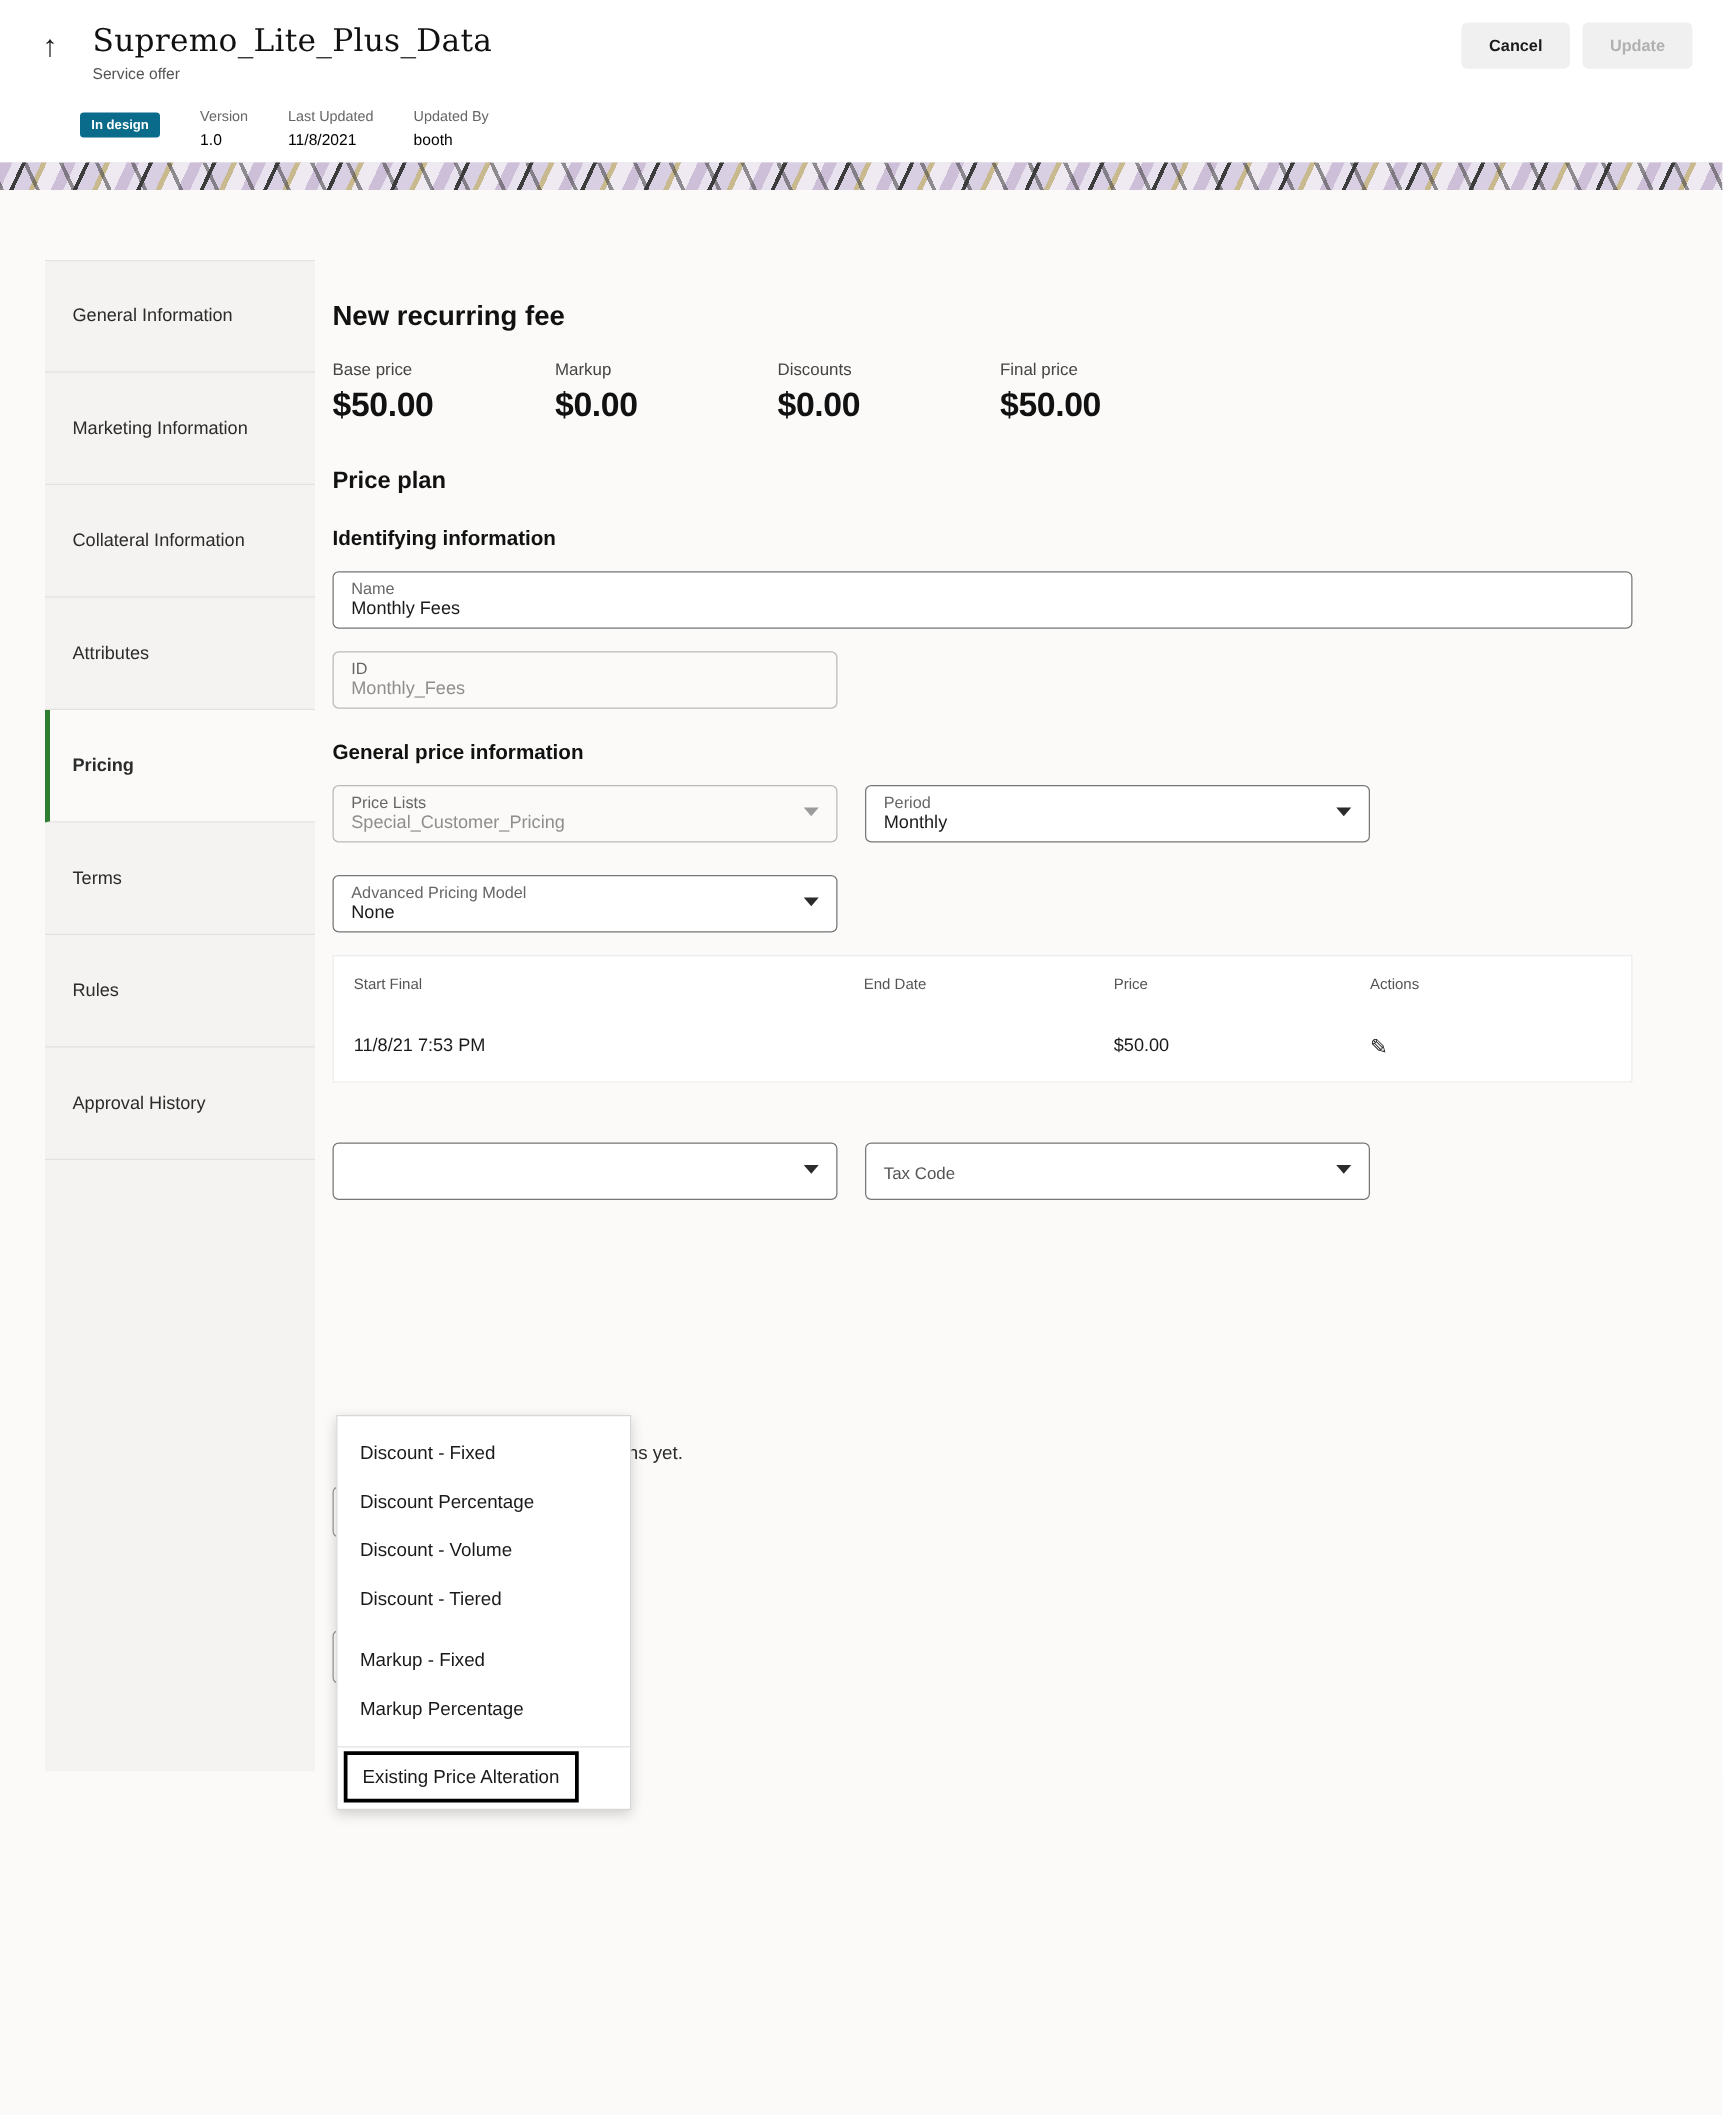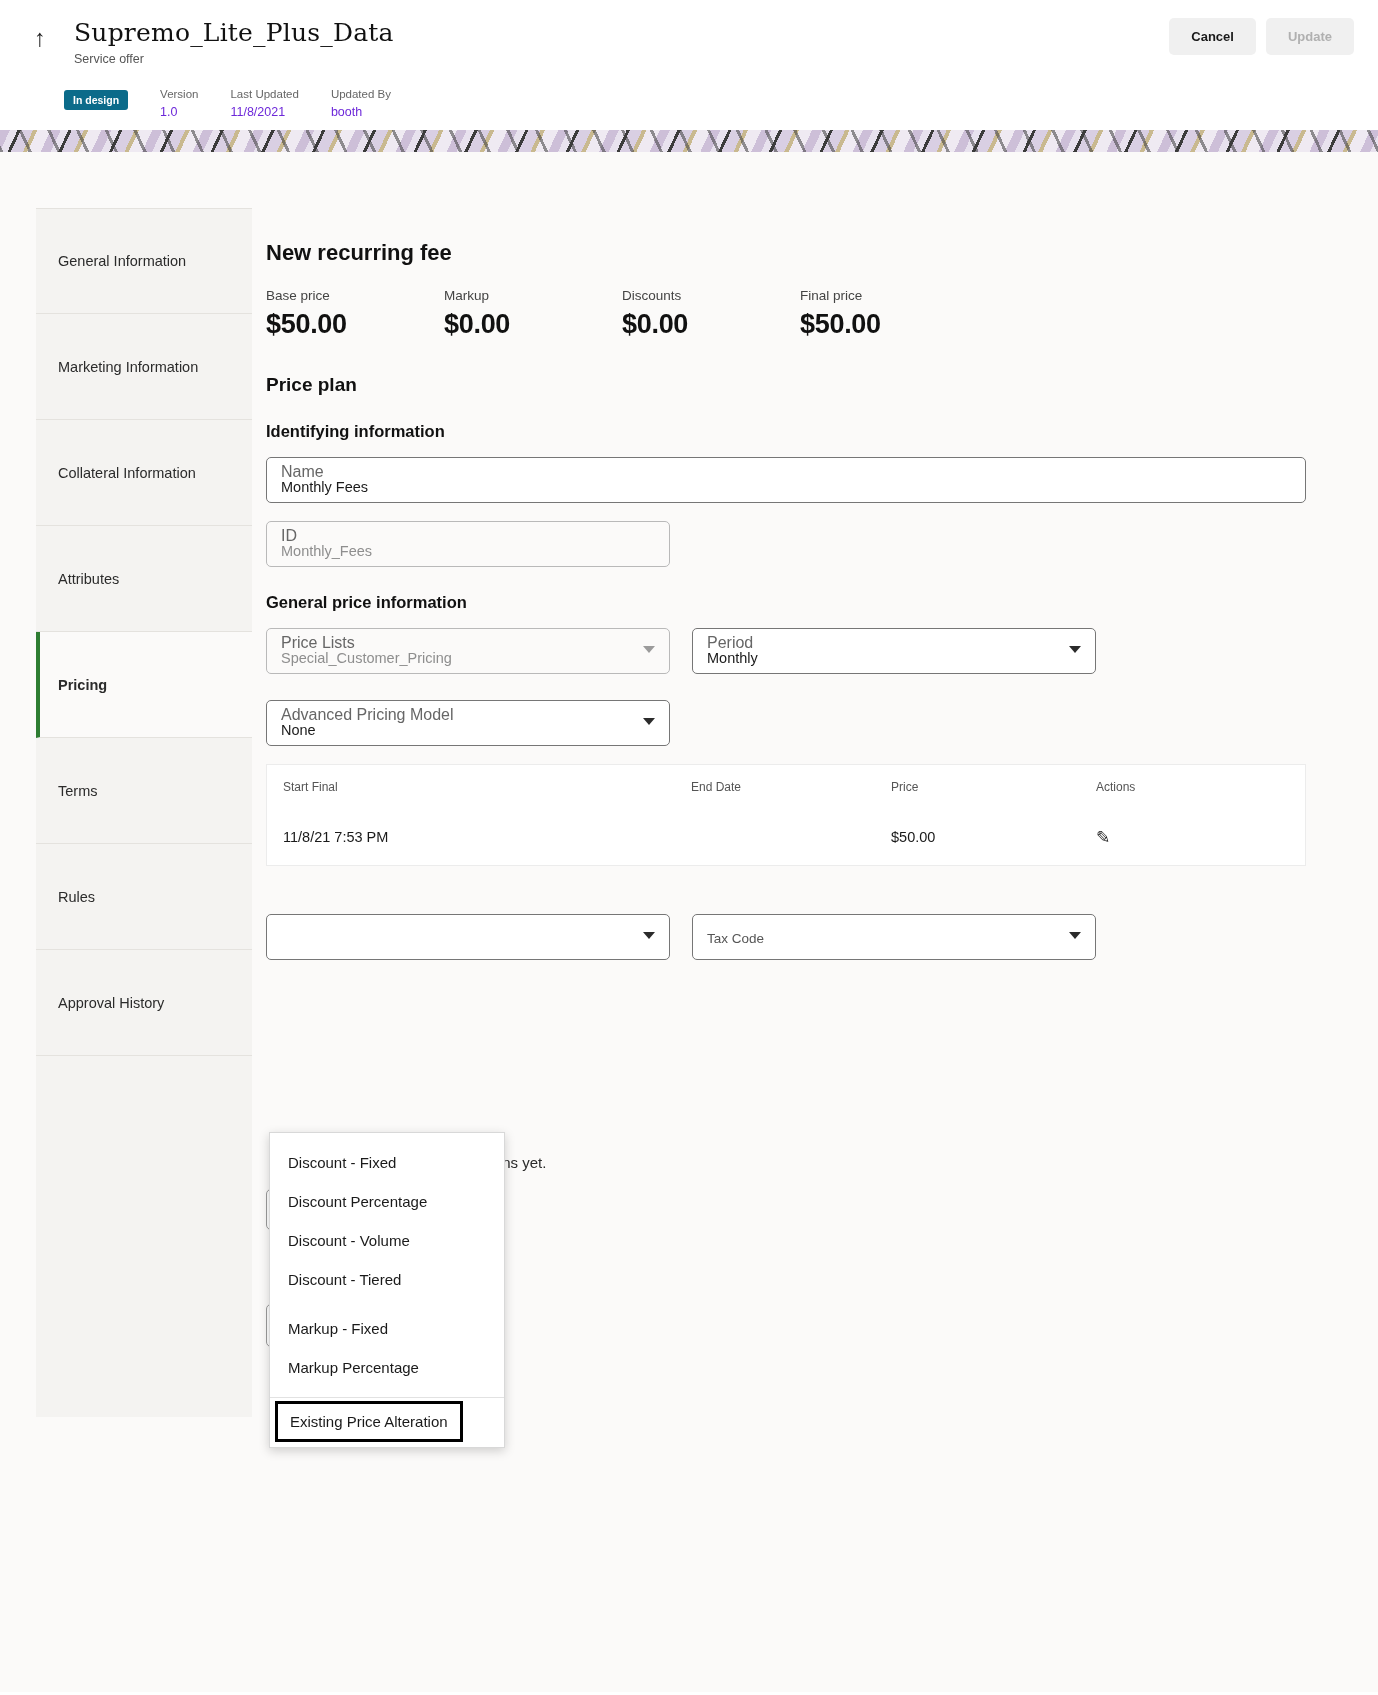--- a/index.html
+++ b/index.html
@@ -28,21 +28,21 @@
   }
   .doc-subtitle { font-size: 12.5px; color: #555; margin-top: 4px; }
 
   .meta-row { display:flex; align-items:flex-start; gap: 0; margin-top: 20px; margin-left: 40px; }
   .status-badge {
     background:#0b6b8a; color:#fff; font-size: 10.5px; font-weight:700;
     padding: 4px 9px; border-radius: 3px; margin-top: 4px;
   }
   .meta-item { margin-left: 32px; }
   .meta-label { font-size: 11.5px; color: #666; line-height: 1.45; }
-  .meta-value { font-size: 12.5px; color: #6d28d9; line-height: 1.45; }
+  .meta-value { font-size: 12.5px; color: #000000; line-height: 1.45; }
 
   .header-actions { position: absolute; right: 24px; top: 18px; display:flex; gap: 10px; }
   .btn {
     font-family: "Liberation Sans", sans-serif;
     font-size: 13px; font-weight: 700;
     border-radius: 5px; border: none; cursor: pointer;
     padding: 11px 22px; background: #f0f0f0; color: #1a1a1a;
   }
   .btn-disabled { background: #f0f0f0; color: #b0b0b0; cursor: default; }
 
@@ -59,21 +59,21 @@
     background: repeating-linear-gradient(65deg, rgba(60,60,60,.55) 0 3px, rgba(255,255,255,0) 3px 26px);
   }
 
   
   .body-area { background:#fbfaf9; padding: 56px 0 0 0; min-height: 1540px; }
   .content-wrap { display:flex; margin: 0 36px; }
 
   
   .sidebar { width: 216px; background:#f4f3f1; flex: 0 0 216px; }
   .side-item {
-    height: 106px; display:flex; align-items:center;
+    height: 90px; display:flex; align-items:center;
     padding-left: 22px; font-size: 14.5px; color:#2b2b2b;
     border-bottom: 1px solid #e4e2de; cursor: pointer;
   }
   .side-item:first-child { border-top: 1px solid #e4e2de; }
   .side-item.active {
     background:#fbfaf9; font-weight:700; border-left: 4px solid #2e7d32; padding-left: 18px;
   }
 
   
   .main {
@@ -89,21 +89,21 @@
   .sum-value { font-size: 27px; font-weight: 700; color:#111; letter-spacing:-.3px; }
 
   
   .field {
     position: relative; border: 1px solid #767676; border-radius: 5px;
     background: #fff; height: 46px; padding: 0 14px;
     display:flex; align-items:flex-end; padding-bottom: 8px; margin-bottom: 18px;
   }
   .field .flabel {
     position: absolute; top: 5px; left: 14px;
-    font-size: 16px; color: #666;
+    font-size: 13px; color: #666;
   }
   .field .fvalue { font-size: 14.5px; color: #1a1a1a; line-height: 1; }
   .field .fvalue.placeholder { color: #8e8e8e; }
   .field.wide { width: 100%; }
   .field.half { width: 404px; }
   .field.disabled { background:#fbfaf9; border-color:#b9b9b9; }
   .caret {
     position:absolute; right: 14px; top: 17px;
     width: 0; height: 0;
     border-left: 6px solid transparent; border-right: 6px solid transparent;

